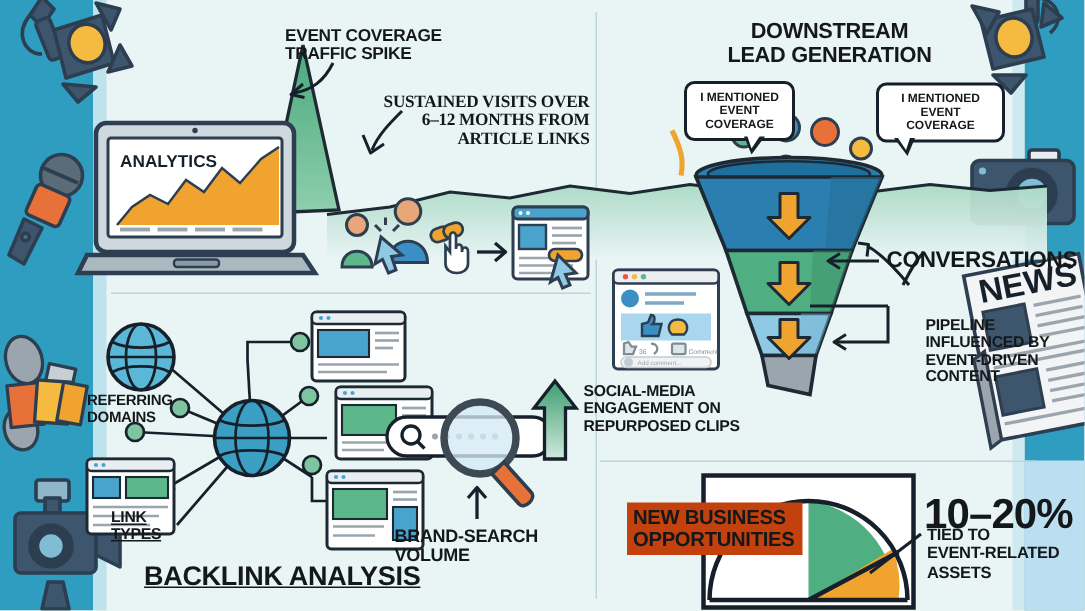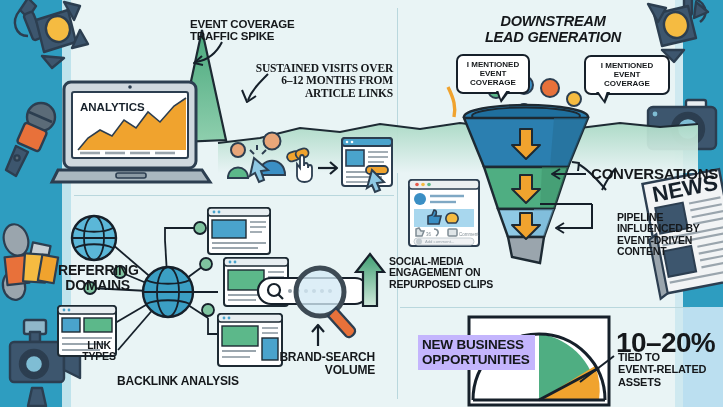--- a/index.html
+++ b/index.html
@@ -54,35 +54,35 @@
     text-transform: uppercase;
     letter-spacing: -0.2px;
     line-height: 1.08;
     font-family: "Liberation Sans", sans-serif;
   }
   svg { display: block; overflow: visible; }
   .abs { position: absolute; }
 
   
   #title-downstream { left: 478px; top: 14px; font-size: 14.5px; text-align: center; width: 150px;}
-  #title-backlink   { left: 117px; top: 375px; font-size: 12px; }
+  #title-backlink   { left: 96px; top: 375px; font-size: 18px; text-decoration: underline; }
 
   
   #cal-spike    { left: 190px; top: 18px;  font-size: 11.5px; }
   #cal-sustain  { left: 249px; top: 62px;  font-size: 11.5px; text-align: right; width: 144px; }
   #cal-convo    { left: 591px; top: 166px; font-size: 15px; }
   #cal-pipeline { left: 617px; top: 212px; font-size: 10.5px; }
   #cal-social   { left: 389px; top: 256px; font-size: 10.5px; }
-  #cal-referring{ left: 58px;  top: 263px; font-size: 14px; text-align:right; width: 72px;}
-  #cal-linktypes{ left: 74px;  top: 340px; font-size: 10.5px; text-align:center; width:50px;}
-  #cal-brand    { left: 263px; top: 351px; font-size: 12px; text-align:right; width: 112px;}
+  #cal-referring{ left: 58px;  top: 263px; font-size: 10px; text-align:left; width: 72px;}
+  #cal-linktypes{ left: 74px;  top: 340px; font-size: 10.5px; text-align:left; width:50px;text-decoration:underline;}
+  #cal-brand    { left: 263px; top: 351px; font-size: 12px; text-align:left; width: 112px;}
 
   #cal-newbiz {
     left: 418px; top: 335px; font-size: 13.5px;
-    background: #c4b5fd; padding: 3px 5px 3px 4px;
+    background: #c2410c; padding: 3px 5px 3px 4px;
     z-index: 12;
   }
   #cal-pct  { left: 616px; top: 328px; font-size: 28px; letter-spacing: -0.6px; }
   #cal-pct-sub { left: 618px; top: 351px; font-size: 11px; line-height: 1.12;}
 
   
   .bubble {
     position: absolute;
     background: #ffffff;
     border: 2px solid #16202a;
@@ -342,21 +342,21 @@
     <path d="M30 4 C22 12, 14 20, 10 30" fill="none" stroke="#16202a" stroke-width="2"></path>
     <path d="M4 20 L9 32 L18 26" fill="none" stroke="#16202a" stroke-width="2" stroke-linejoin="round"></path>
   </svg>
 
   <div class="label" id="cal-spike" style="white-space: pre-line;">EVENT COVERAGE
 TRAFFIC SPIKE</div>
   <div class="label" id="cal-sustain" style="white-space: pre-line; font-family: Liberation Serif, serif;">SUSTAINED VISITS OVER
 6–12 MONTHS FROM
 ARTICLE LINKS</div>
 
-  <div class="label" id="title-downstream" style="white-space: pre-line; font-style: italic;">DOWNSTREAM
+  <div class="label" id="title-downstream" style="white-space: pre-line;">DOWNSTREAM
 LEAD GENERATION</div>
 
   <svg class="abs" style="left:484px; top:78px;" width="106" height="46" viewBox="0 0 106 46">
     <g>
       <circle cx="12" cy="12" r="8" fill="#5cb88a" stroke="#2c3e50" stroke-width="2"></circle>
       <path d="M3 44 C3 24, 21 24, 21 44 Z" fill="#5cb88a" stroke="#2c3e50" stroke-width="2"></path>
     </g>
     <g>
       <circle cx="40" cy="7" r="9" fill="#3b8fc4" stroke="#2c3e50" stroke-width="2"></circle>
       <path d="M30 44 C30 20, 50 20, 50 44 Z" fill="#3b8fc4" stroke="#2c3e50" stroke-width="2"></path>

